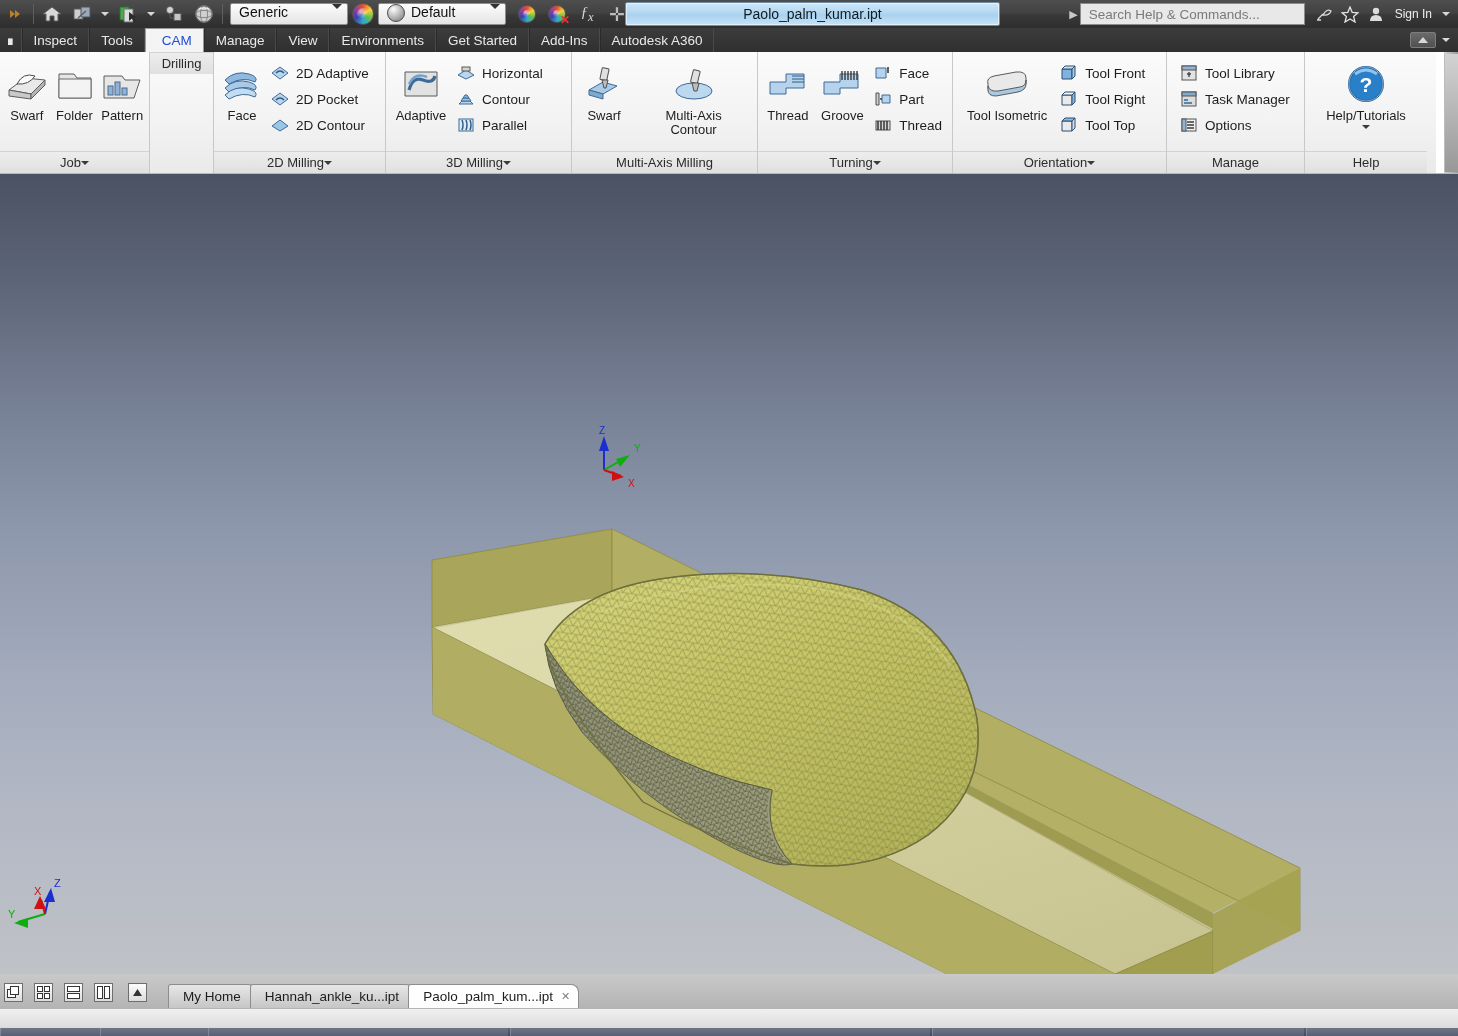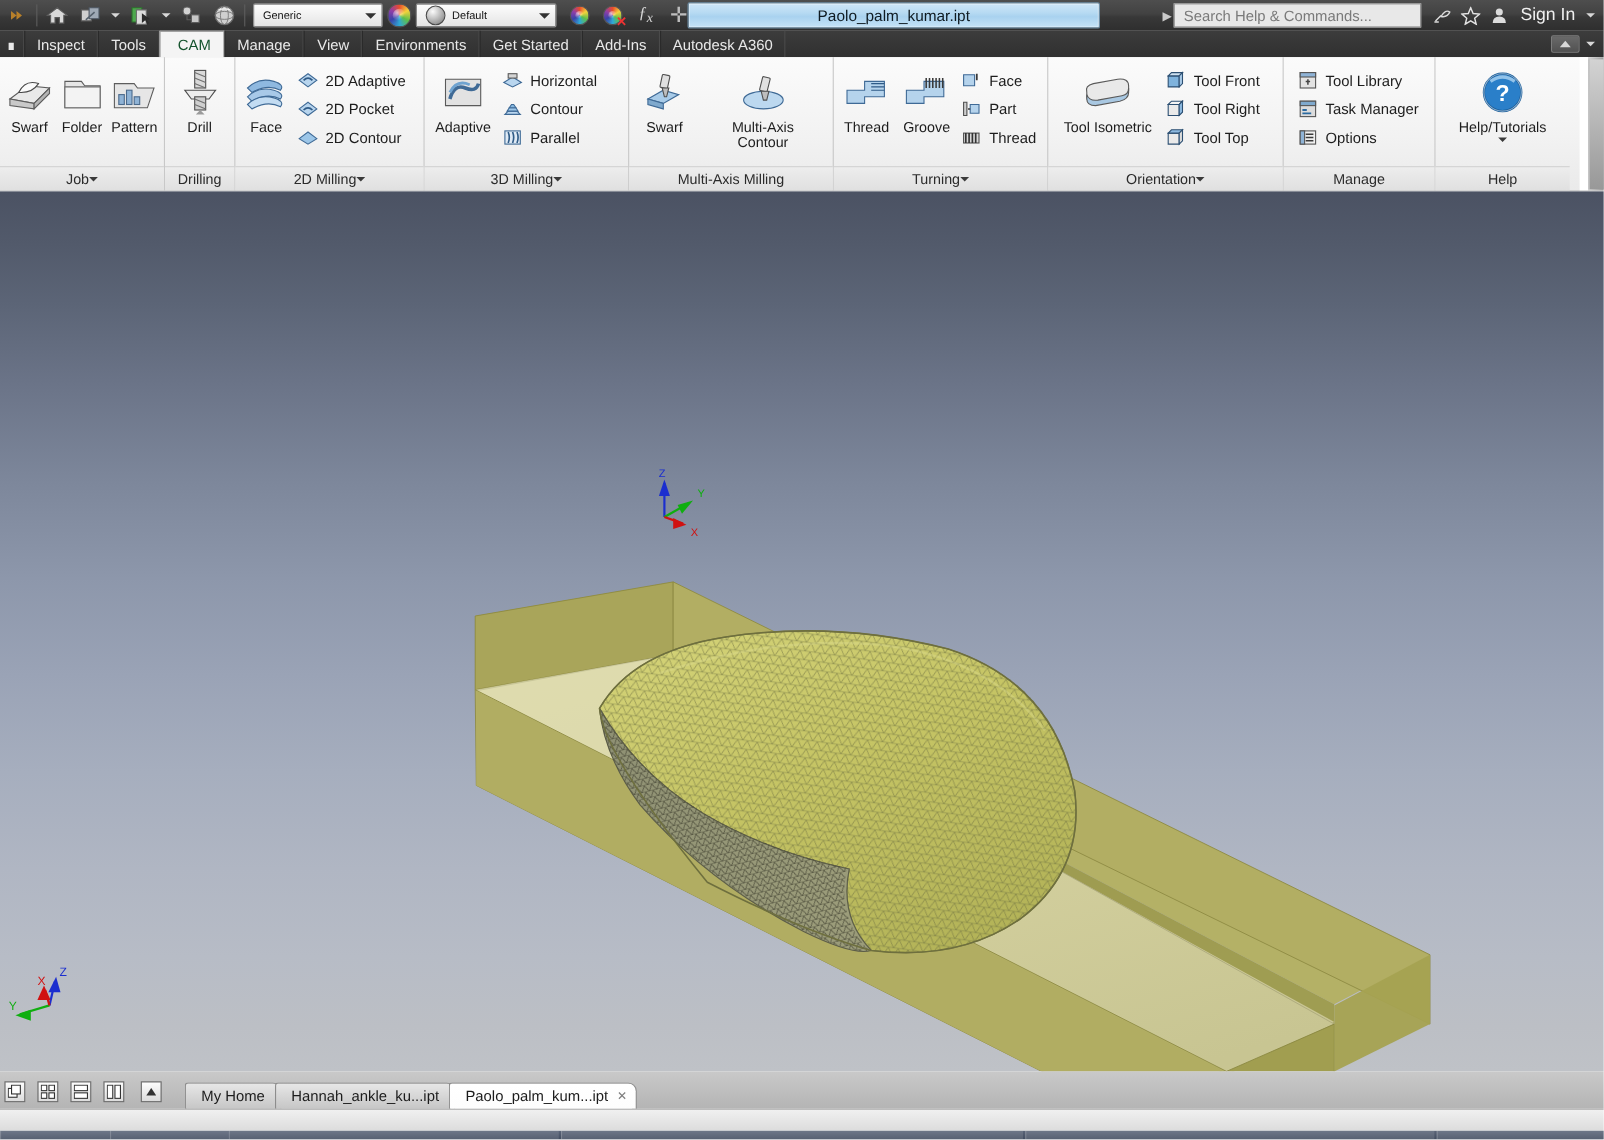--- a/index.html
+++ b/index.html
@@ -26,22 +26,22 @@
   .qat-btn.small { width:16px; }
   .qat-sep { width:1px; height:20px; background:#5e5e5e; margin:0 3px; }
   .caret-dn {
     width:0;height:0;border-left:4px solid transparent;border-right:4px solid transparent;
     border-top:4px solid #d8d8d8;
   }
 
   
   .tb-combo {
     height:22px; background:linear-gradient(to bottom,#fdfdfd,#e4e4e4);
-    border:1px solid #8e8e8e; border-radius:2px; display:flex; align-items:center;
-    padding:0 2px 0 8px; color:#111; font-size:10px; margin-left:4px;
+    border:1px solid #8e8e8e; border-radius:2px; display:flex; align-items:flex-start;
+    padding:0 2px 0 8px; color:#111; font-size:14px; margin-left:4px;
   }
   .tb-combo .lbl { flex:1; white-space:nowrap; }
   .tb-combo .arw {
     width:16px; display:flex; align-items:center; justify-content:center;
   }
   .tb-combo .arw i {
     width:0;height:0;border-left:5px solid transparent;border-right:5px solid transparent;
     border-top:5px solid #333; display:block;
   }
   .swatch {
@@ -68,35 +68,35 @@
     font-size:14px; color:#0f1b22;
     box-shadow: inset 0 0 0 1px rgba(255,255,255,.5);
   }
   .title-right { margin-left:auto; display:flex; align-items:center; height:28px; padding-right:4px; }
   .search-box {
     width:225px; height:22px; background:#e8e8e8; border:1px solid #8c8c8c;
     display:flex; align-items:center; padding-left:8px; color:#7a7a7a; font-size:13.5px;
     margin-right:6px;
   }
   .tb-ico { width:26px;height:22px;display:flex;align-items:center;justify-content:center;color:#dcdcdc; }
-  .signin { color:#efefef; font-size:16px; padding:0 6px; }
+  .signin { color:#efefef; font-size:12px; padding:0 6px; }
   .tb-arrow-right { color:#c9c9c9; font-size:11px; padding:0 2px;}
 
   
   .menubar {
     height:24px; background:linear-gradient(to bottom,#3c3c3c,#303030);
     display:flex; align-items:stretch; position:relative; color:#e9e9e9; font-size:13.5px;
   }
   .menu-item {
     padding:0 11px; display:flex; align-items:center; white-space:nowrap;
     border-left:1px solid #2a2a2a; border-right:1px solid #4a4a4a;
   }
   .menu-item:first-child{border-left:none;}
   .menu-item.active {
-    background:#f4f4f4; color:#14532d;
+    background:#f4f4f4; color:#1d4ed8;
     border-left:1px solid #9a9a9a; border-right:1px solid #9a9a9a;
     border-top:1px solid #9a9a9a;
     padding-left:16px;
   }
   .menu-tail { margin-left:auto; display:flex; align-items:center; padding-right:6px; gap:4px;}
   .mt-btn {
     width:26px;height:16px;background:linear-gradient(to bottom,#6a6a6a,#515151);
     border:1px solid #7d7d7d; border-radius:2px; display:flex;align-items:center;justify-content:center;
   }
 
@@ -366,35 +366,20 @@
           <div class="tx">Pattern</div>
         </div>
       </div>
       <div class="panel-label">
         <span>Job</span>
         <span class="caret"></span>
       </div>
     </div>
 
     <div class="panel" style="width:64px">
-      <div class="panel-body" style="justify-content:center">
-        <div class="bigbtn">
-          <div class="ic">
-            <svg width="40" height="44" viewBox="0 0 40 44">
-              <rect x="15" y="2" width="10" height="16" fill="#d9d9d9" stroke="#4f4f4f"></rect>
-              <path d="M15 4 L25 8 M15 9 L25 13 M15 14 L25 18" stroke="#6f6f6f"></path>
-              <path d="M6 20 L34 20 L28 28 L12 28 Z" fill="#ededed" stroke="#4f4f4f"></path>
-              <rect x="15" y="26" width="10" height="12" fill="#cfcfcf" stroke="#4f4f4f"></rect>
-              <path d="M15 28 L25 32 M15 33 L25 37" stroke="#6f6f6f"></path>
-              <path d="M20 38 L16 42 L24 42 Z" fill="#9b9b9b"></path>
-            </svg>
-          </div>
-          <div class="tx">Drill</div>
-        </div>
-      </div>
       <div class="panel-label">
         <span>Drilling</span>
       </div>
     </div>
 
     <div class="panel" style="width:172px">
       <div class="panel-body">
         <div class="bigbtn" style="width:48px">
           <div class="ic">
             <svg width="42" height="42" viewBox="0 0 42 42">

